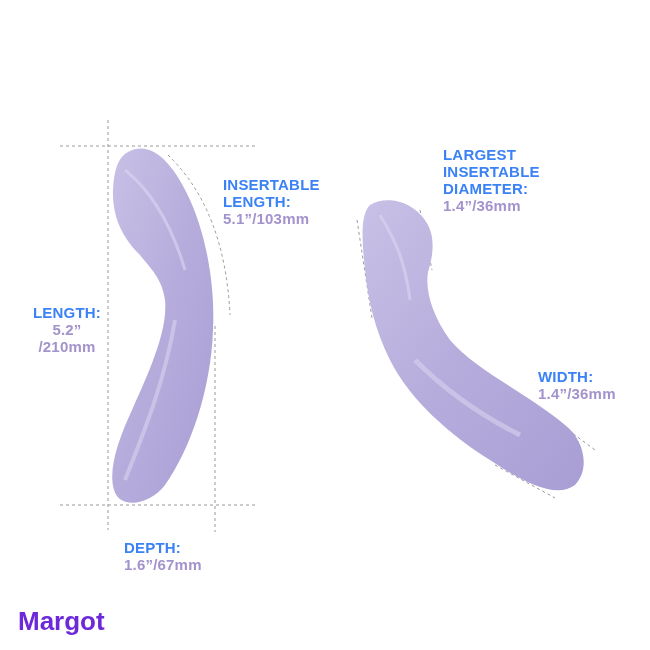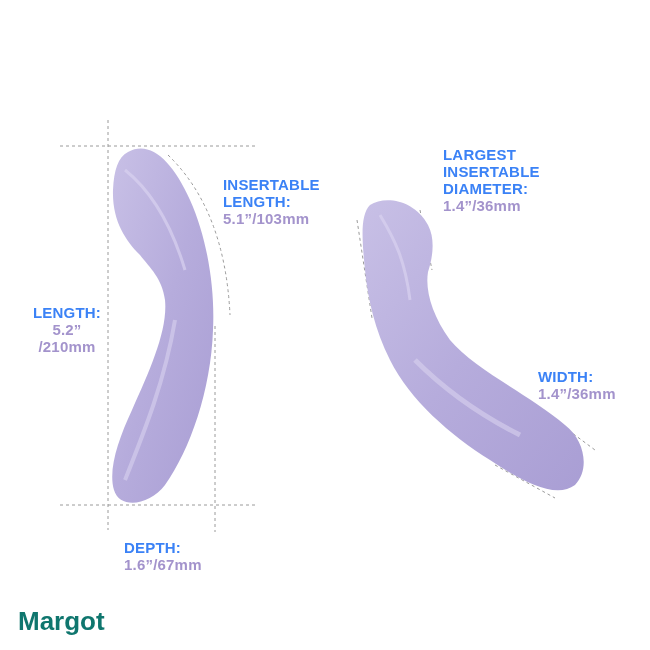--- a/index.html
+++ b/index.html
@@ -2,21 +2,21 @@
 <html><head>
   <meta charset="utf-8">
   <style>
     html, body { margin: 0; padding: 0; background: #ffffff; }
     body { width: 650px; height: 650px; position: relative; overflow: hidden; font-family: "Liberation Sans", "DejaVu Sans", sans-serif; }
     .label { position: absolute; font-weight: 700; font-size: 15px; line-height: 17px; letter-spacing: 0.2px; }
     .label .k { color: #3b82f6; display: block; }
     .label .v { color: #a393cc; display: block; }
     .center { text-align: center; }
     svg.art { position: absolute; left: 0; top: 0; }
-    .title { position: absolute; left: 18px; top: 606px; font-size: 26px; font-weight: 700; color: #0f766e; }
+    .title { position: absolute; left: 18px; top: 606px; font-size: 26px; font-weight: 700; color: #6d28d9; }
   </style>
 </head>
 <body>
 
 <svg class="art" width="650" height="650" viewBox="0 0 650 650">
   <defs>
     <linearGradient id="g1" x1="0" y1="0" x2="1" y2="1">
       <stop offset="0" stop-color="#c8c0e6"></stop>
       <stop offset="0.5" stop-color="#b6acdc"></stop>
       <stop offset="1" stop-color="#a99ed4"></stop>

